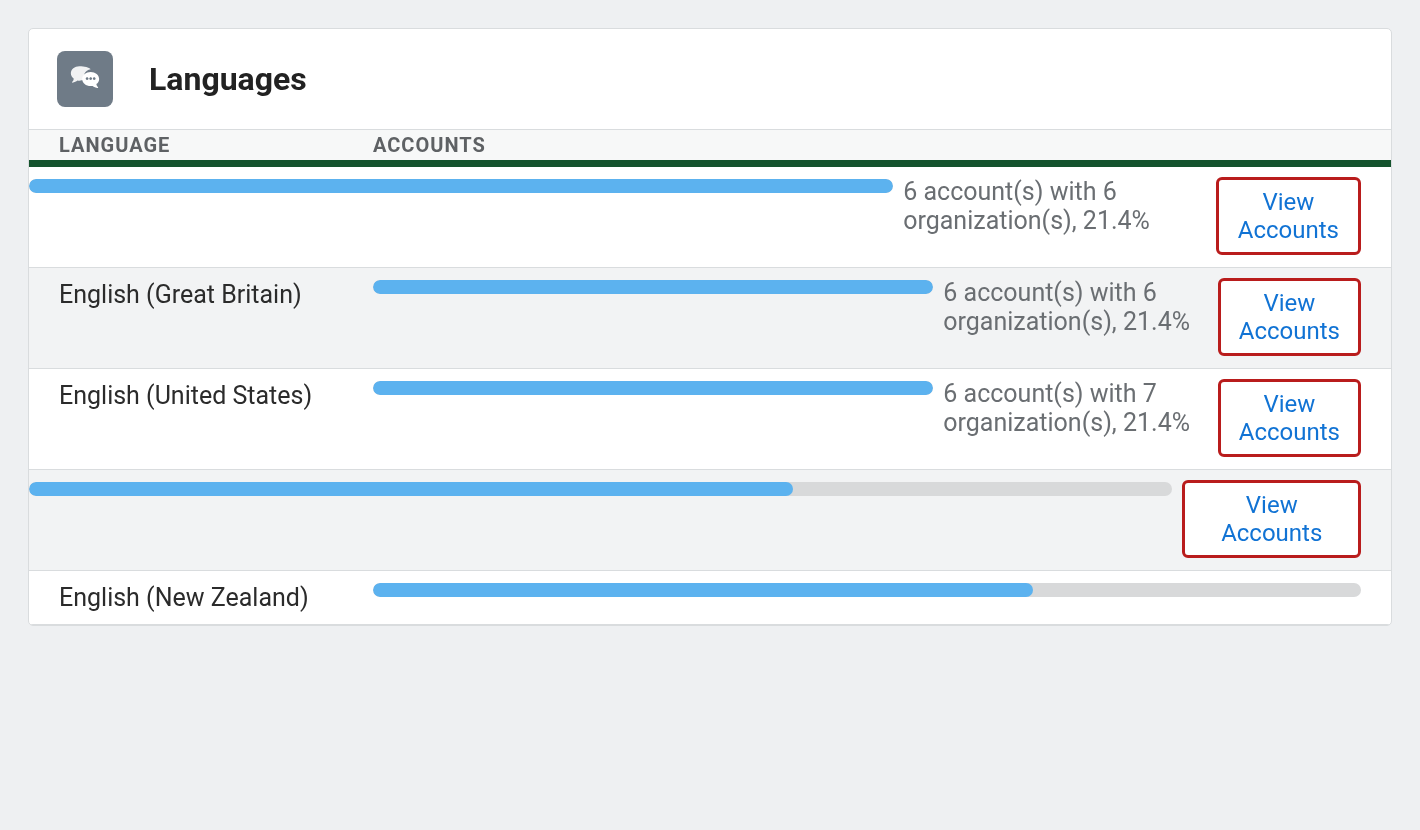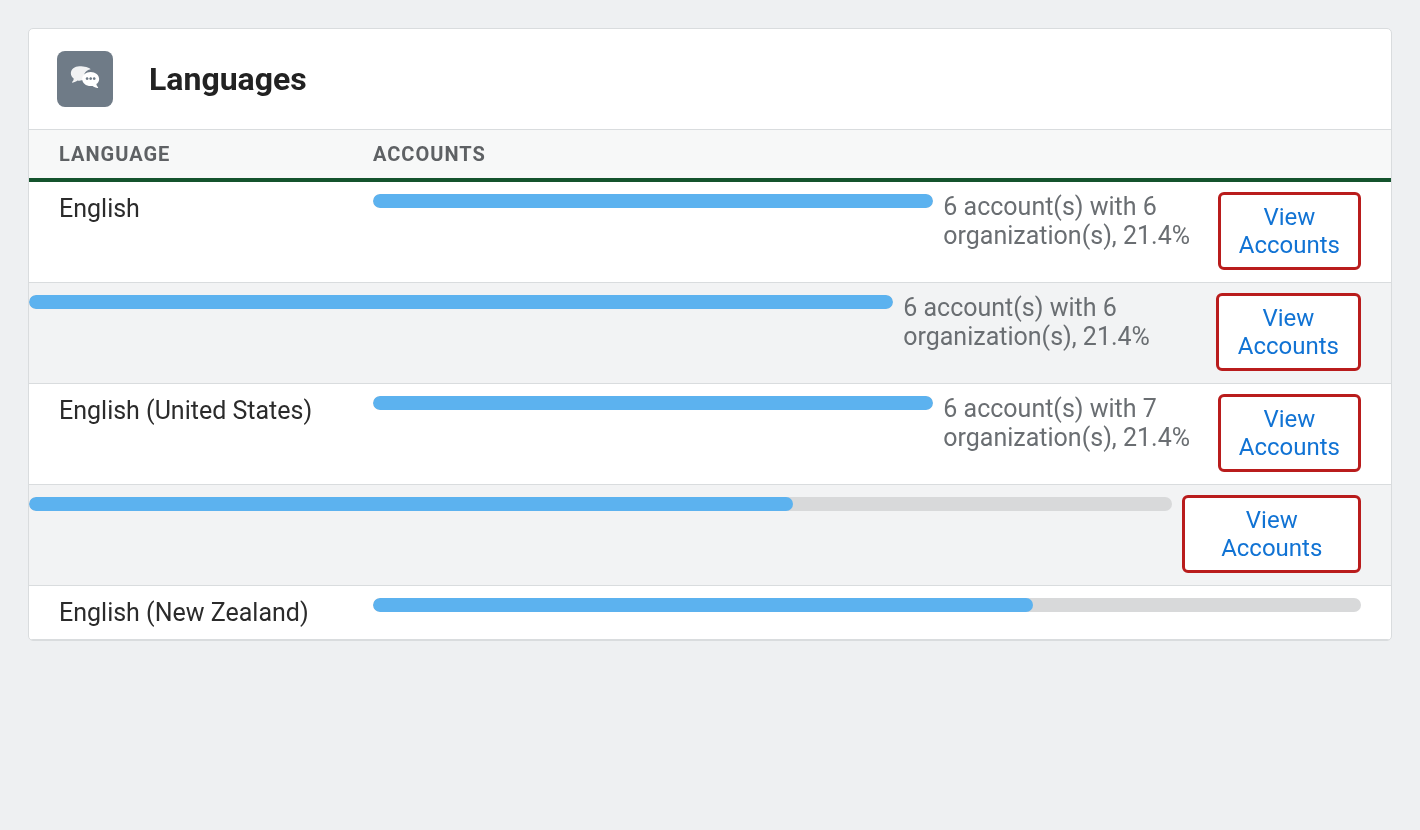--- a/index.html
+++ b/index.html
@@ -42,22 +42,22 @@
     }
     .panel-title {
       font-size: 32px;
       font-weight: 700;
       color: #222;
     }
     .table-head {
       display: flex;
       background: #f7f8f8;
       border-top: 1px solid #d9dcde;
-      border-bottom: 4px solid #14532d;
-      padding: 12px 0;
+      border-bottom: 7px solid #14532d;
+      padding: 3px 0;
     }
     .col-lang-head {
       width: 344px;
       padding-left: 30px;
       font-size: 20px;
       font-weight: 700;
       letter-spacing: 1px;
       color: #5e6164;
     }
     .col-acct-head {
@@ -133,30 +133,30 @@
     <h2 class="panel-title">Languages</h2>
   </div>
 
   <div class="table-head">
     <div class="col-lang-head">LANGUAGE</div>
     <div class="col-acct-head">ACCOUNTS</div>
   </div>
 
   <div id="rows-container">
       <div class="row">
-        <div class="col-lang">English</div>
         <div class="col-acct">
           <div class="bar-track">
             <div class="bar-fill" style="width: 100%;"></div>
           </div>
           <div class="summary">6 account(s) with 6 organization(s), 21.4%</div>
           <button class="view-btn">View Accounts</button>
         </div>
       </div>
       <div class="row alt">
+        <div class="col-lang">English (Great Britain)</div>
         <div class="col-acct">
           <div class="bar-track">
             <div class="bar-fill" style="width: 100%;"></div>
           </div>
           <div class="summary">6 account(s) with 6 organization(s), 21.4%</div>
           <button class="view-btn">View Accounts</button>
         </div>
       </div>
       <div class="row">
         <div class="col-lang">English (United States)</div>

